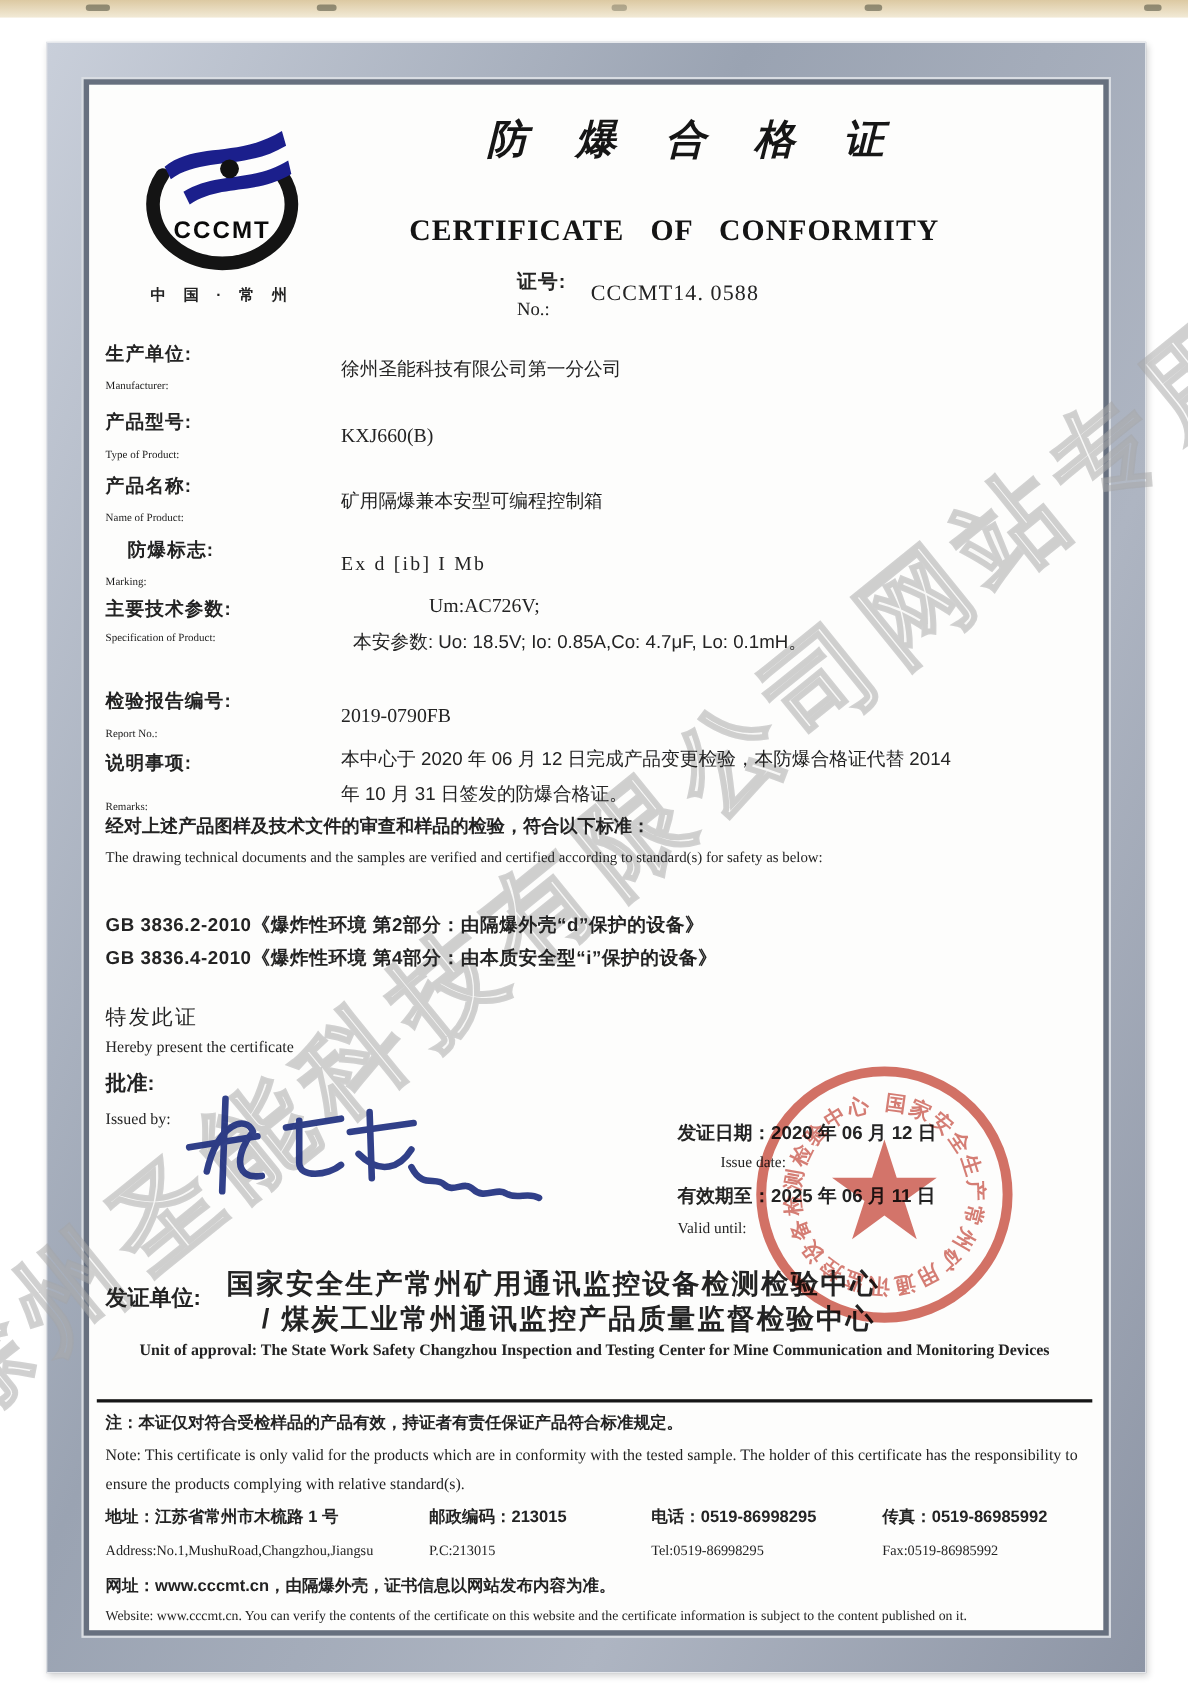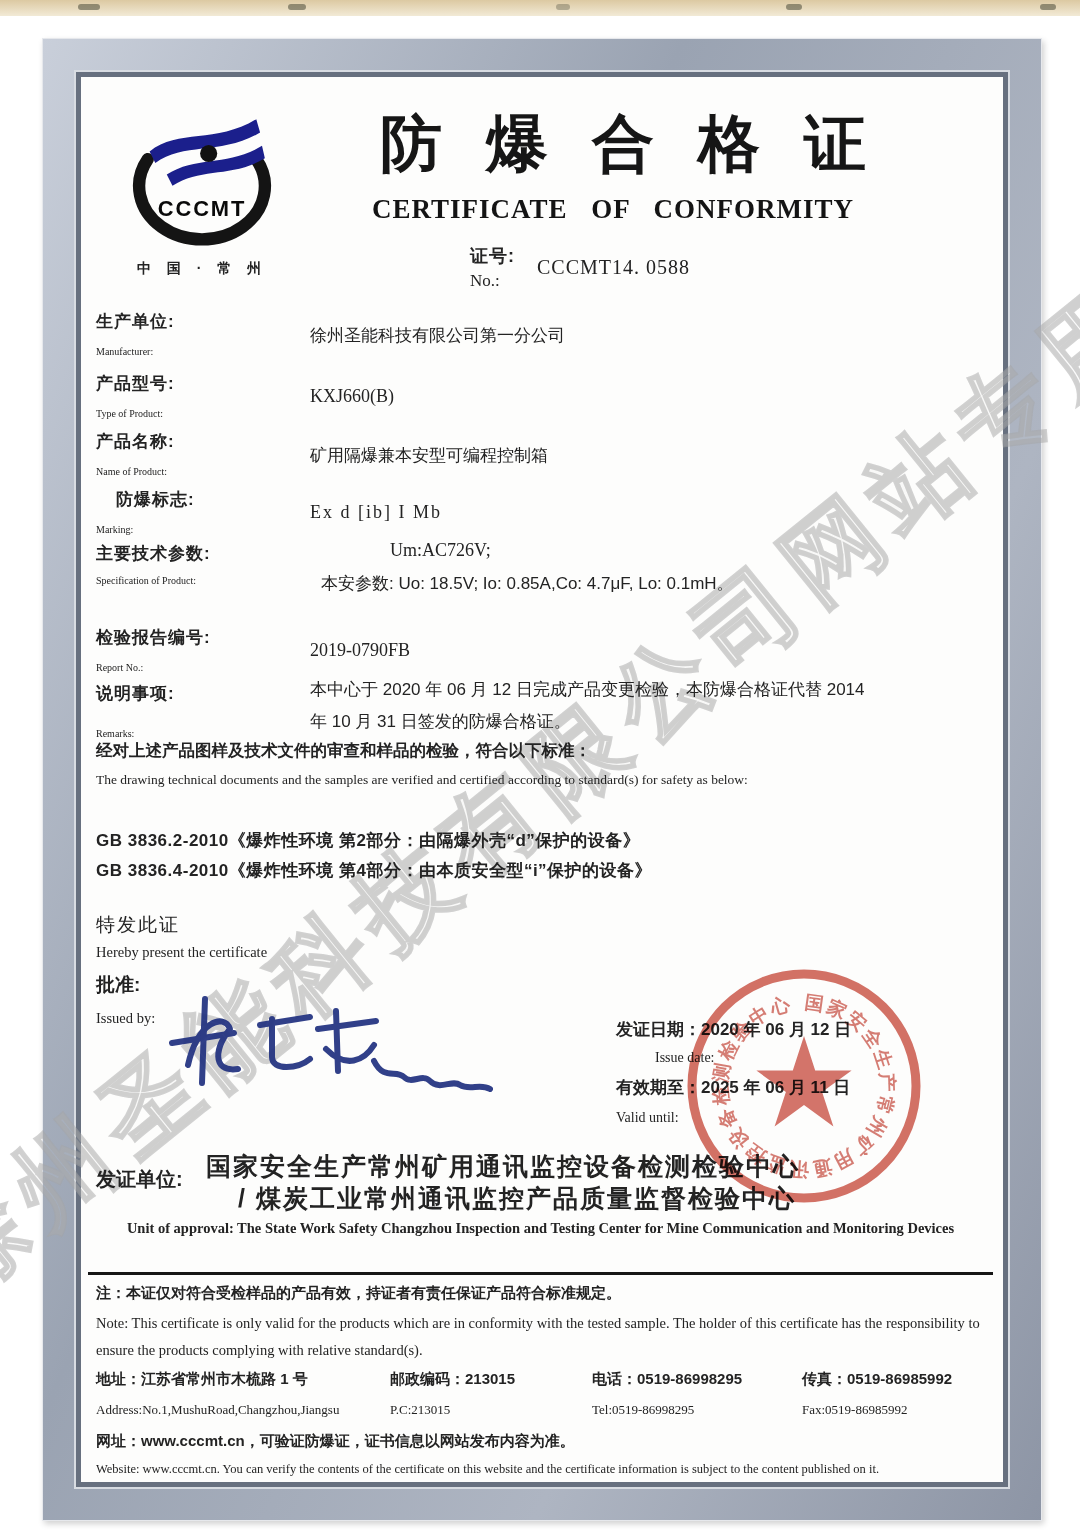--- a/index.html
+++ b/index.html
@@ -14,22 +14,22 @@
   .paper{position:absolute;left:34px;top:34px;right:34px;bottom:34px;
        background:#fdfdfc;border:5px solid #67707f;box-shadow:0 0 0 2px #d8dce2;}
   .content{position:absolute;left:88px;top:80px;width:905px;height:1408px;z-index:4;}
   .abs{position:absolute;}
   .cn{font-family:"Liberation Sans","DejaVu Sans",sans-serif;}
   .en{font-family:"Liberation Serif","DejaVu Serif",serif;}
   .lbl{font-size:17px;font-weight:600;letter-spacing:1px;}
   .lbl-en{font-size:10px;color:#1c1c1c;}
   .val{font-size:17px;font-weight:500;}
   .val-en{font-family:"Liberation Serif","DejaVu Serif",serif;font-size:18px;}
-  .title-cn{font-size:62px;font-weight:600;letter-spacing:44px;white-space:nowrap;
-       font-family:"Liberation Serif","DejaVu Serif",serif;color:#161616;}
+  .title-cn{font-size:37px;font-weight:600;letter-spacing:44px;white-space:nowrap;
+       font-family:"Liberation Serif","DejaVu Serif",serif;color:#161616;font-style:italic;}
   .title-en{font-size:27px;font-weight:700;word-spacing:16px;letter-spacing:1px;color:#141414;}
   .gb{font-size:17px;font-weight:600;line-height:30px;letter-spacing:.5px;}
   .watermark{position:absolute;left:540px;top:790px;width:1700px;z-index:3;
        transform:translate(-50%,-50%) rotate(-39deg);transform-origin:center;
        font-size:96px;letter-spacing:14px;white-space:nowrap;text-align:center;
        font-family:"Liberation Sans","DejaVu Sans",sans-serif;font-weight:700;
        color:rgba(215,215,215,.12);-webkit-text-stroke:2.5px rgba(165,165,165,.5);
        pointer-events:none;}
   .stamp{position:absolute;left:590px;top:880px;width:252px;height:252px;z-index:6;
        mix-blend-mode:multiply;opacity:.9;}
@@ -161,16 +161,16 @@
   <div class="abs cn foot" style="left:8px;top:1290px;">地址：江苏省常州市木梳路 1 号</div>
   <div class="abs cn foot" style="left:302px;top:1290px;">邮政编码：213015</div>
   <div class="abs cn foot" style="left:504px;top:1290px;">电话：0519-86998295</div>
   <div class="abs cn foot" style="left:714px;top:1290px;">传真：0519-86985992</div>
 
   <div class="abs en foot-en" style="left:8px;top:1322px;">Address:No.1,MushuRoad,Changzhou,Jiangsu</div>
   <div class="abs en foot-en" style="left:302px;top:1322px;">P.C:213015</div>
   <div class="abs en foot-en" style="left:504px;top:1322px;">Tel:0519-86998295</div>
   <div class="abs en foot-en" style="left:714px;top:1322px;">Fax:0519-86985992</div>
 
-  <div class="abs cn foot" style="left:8px;top:1352px;">网址：www.cccmt.cn，可验证防爆证，证书信息以网站发布内容为准。</div>
+  <div class="abs cn foot" style="left:8px;top:1352px;">网址：www.cccmt.cn，由隔爆外壳，证书信息以网站发布内容为准。</div>
   <div class="abs en" style="left:8px;top:1382px;width:890px;font-size:12.5px;">Website: www.cccmt.cn. You can verify the contents of the certificate on this website and the certificate information is subject to the content published on it.</div>
 
 </div>
 
 </body></html>

